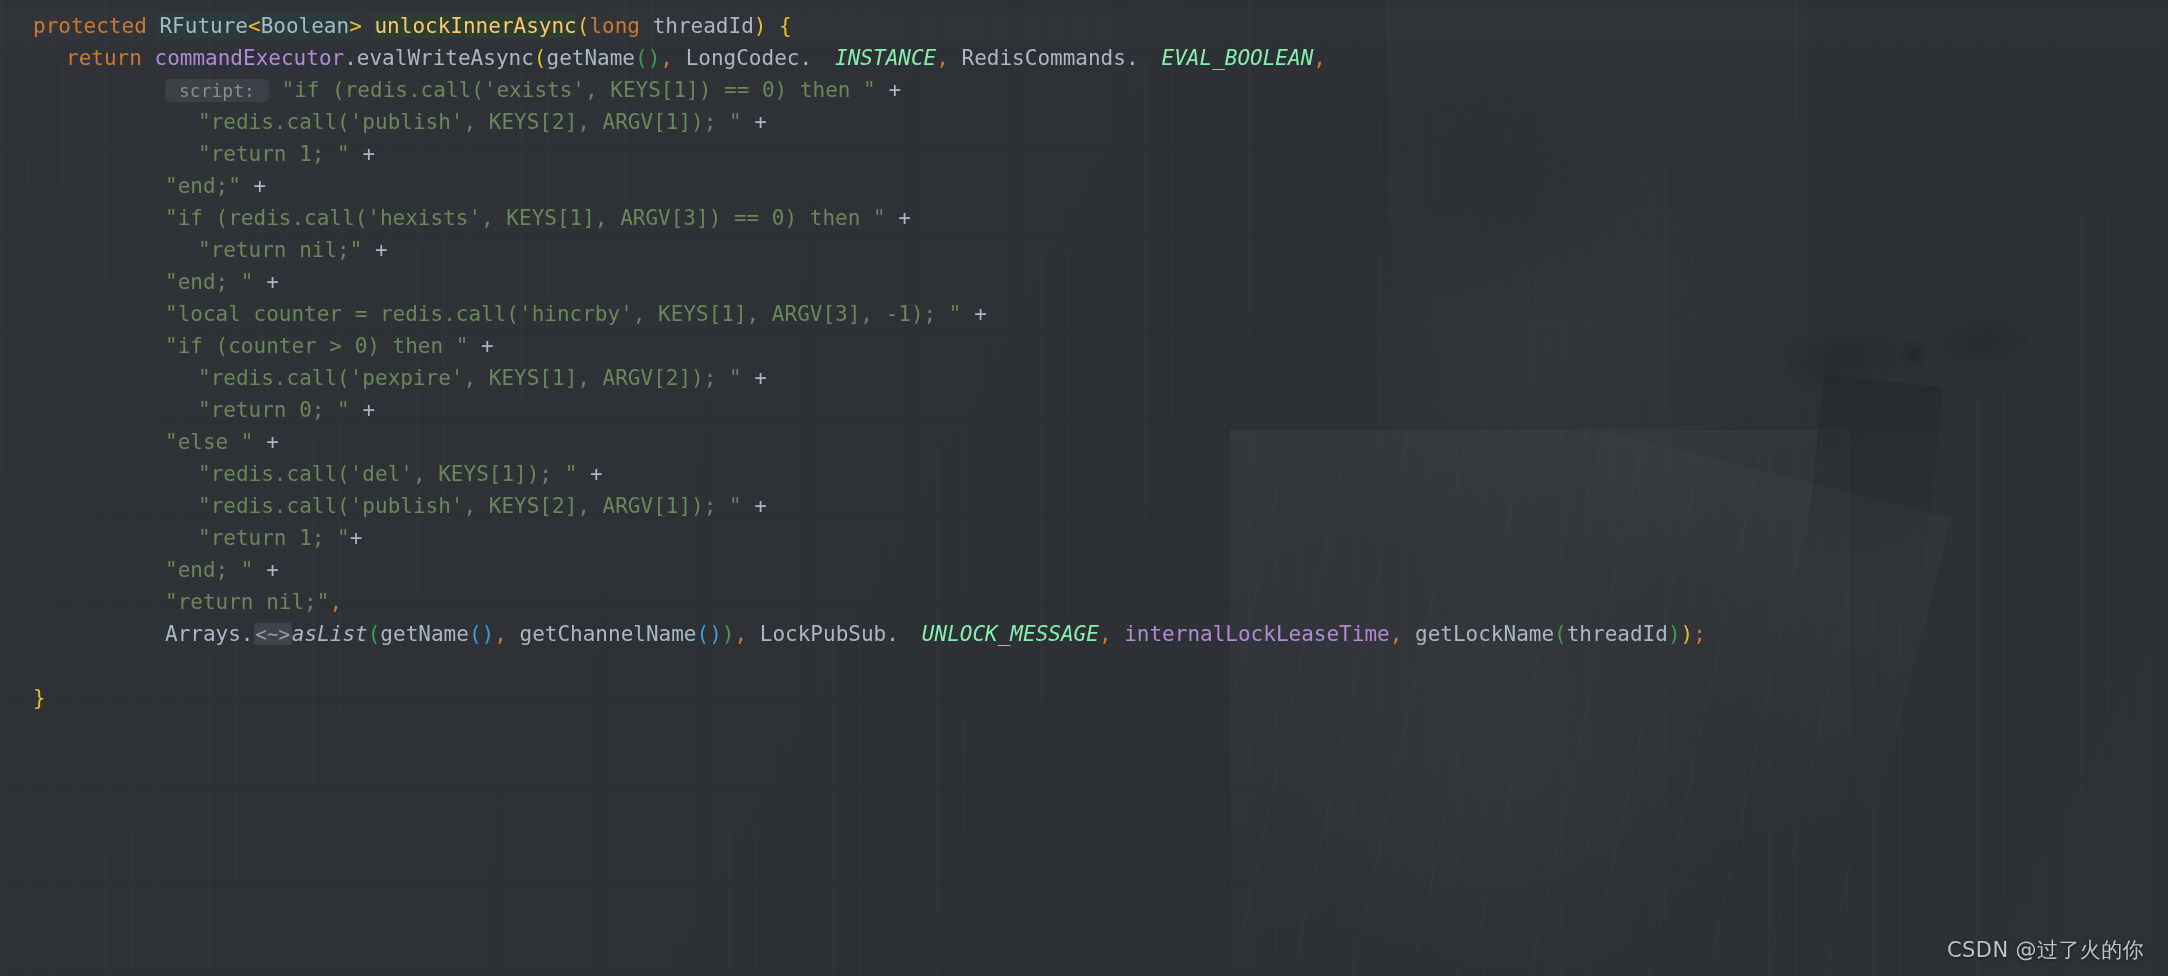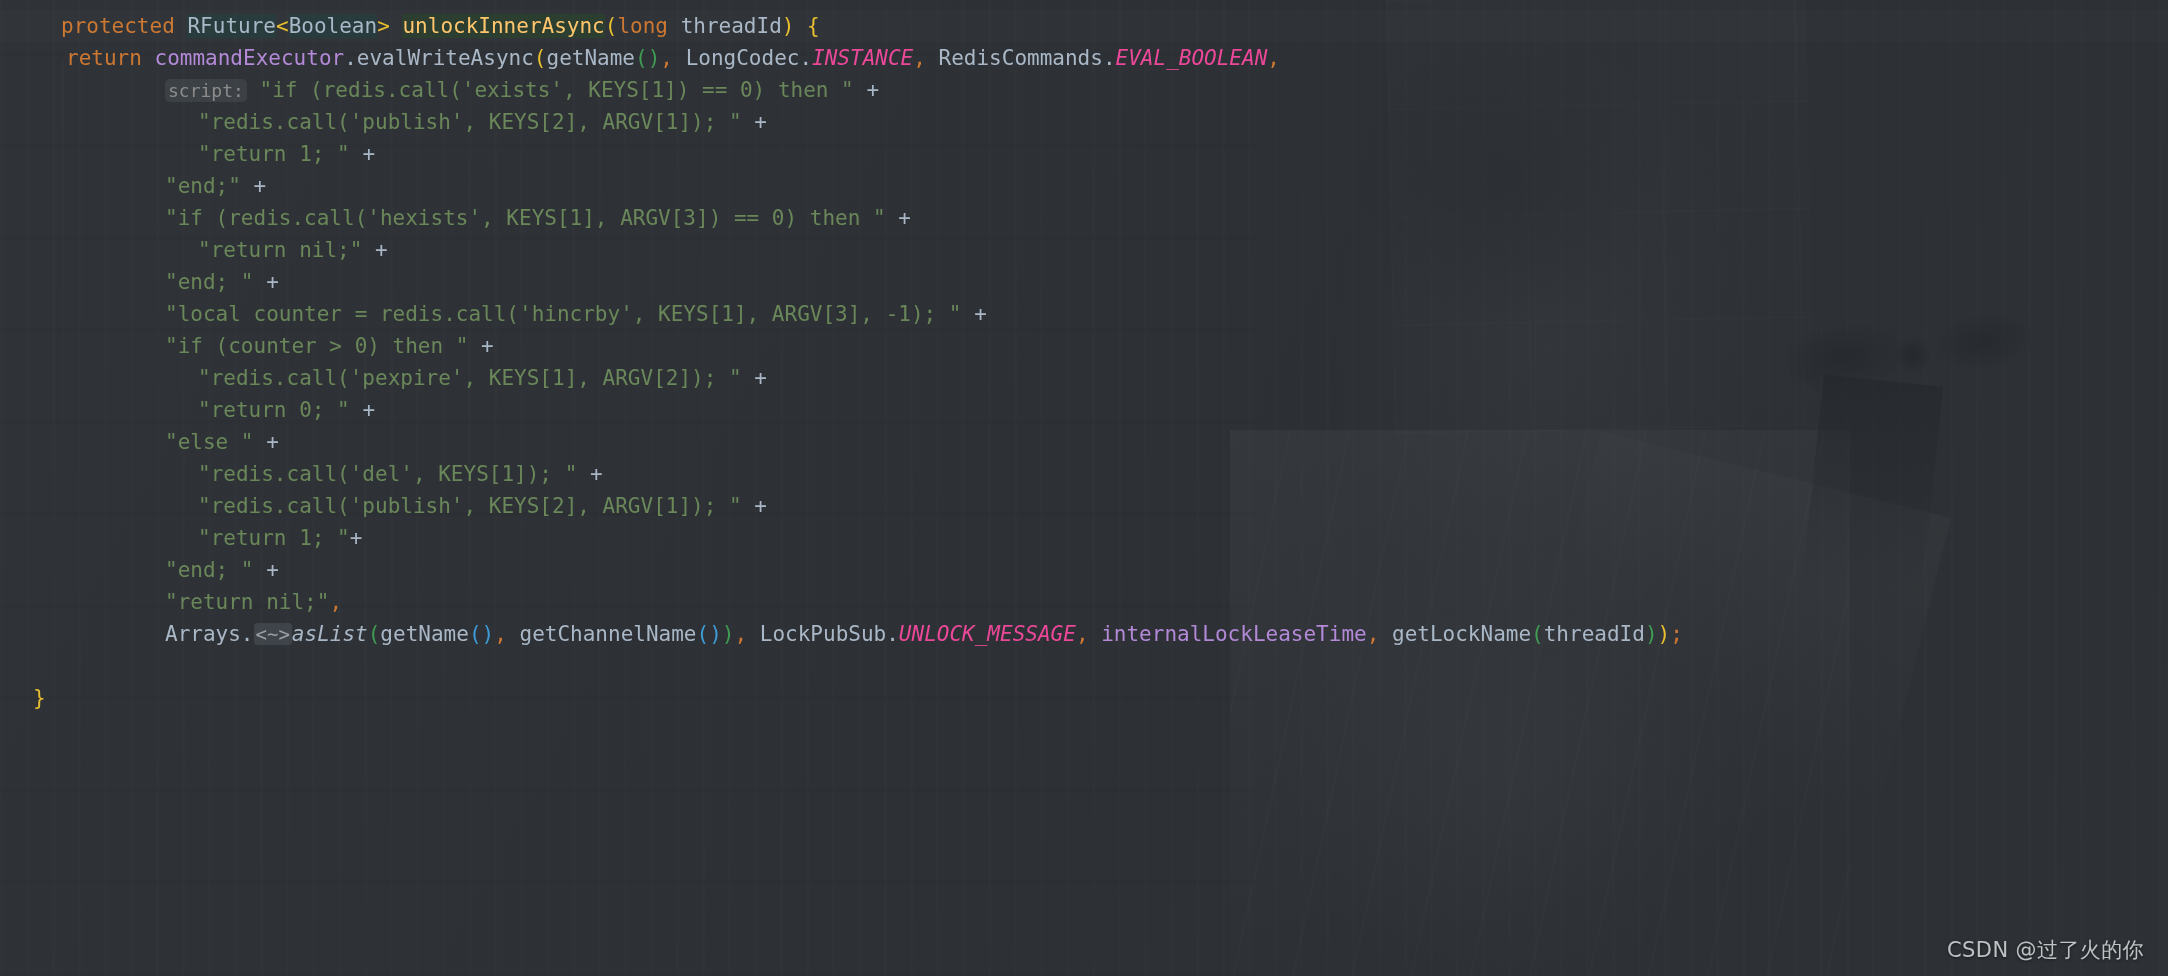--- a/index.html
+++ b/index.html
@@ -139,54 +139,54 @@
 
   
   .kw      { color: #cc7832; }           
   .type    { color: #a9b7c6; }
   .gen     { color: #e8bf2f; }           
   .gentype { color: #a9b7c6; }
   .mdecl   { color: #ffc66d; }           
   .ident   { color: #a9b7c6; }
   .field   { color: #b389d8; }           
   .mcall   { color: #a9b7c6; }
-  .constant{ color: #ec4899; font-style: italic; }
+  .constant{ color: #86efac; font-style: italic; margin-left: 23px; }
   .statm   { color: #a9b7c6; font-style: italic; }
   .str     { color: #6a8759; }
   .op      { color: #a9b7c6; }
   .plus    { color: #a9b7c6; }
   .comma   { color: #cc7832; }
   .semi    { color: #cc7832; }
   .p1      { color: #e8bf2f; }           
   .p2      { color: #3f9c53; }           
   .p3      { color: #3e9bd6; }           
   .brace   { color: #e8bf2f; }
 
   
   .inlay {
     color: #8c8c8c;
     background: rgba(130,140,150,0.16);
     border-radius: 5px;
-    padding: 1px 3px;
+    padding: 1px 14px;
     font-size: 18px;
   }
   .inlay-chev {
     color: #9aa0a6;
     background: rgba(130,140,150,0.20);
     border-radius: 3px;
     padding: 0 2px;
     font-size: 19px;
   }
 
   
   .hl-usage { background: rgba(33, 66, 66, 0.55); }
   .hl-decl  { background: rgba(42, 69, 44, 0.62); }
 
   
-  .line-tint { background: rgba(255,255,255,0.012); padding-left: 28px; }
+  .line-tint { background: rgba(255,255,255,0.012); }
 
   
   #watermark {
     position: absolute;
     right: 24px;
     bottom: 12px;
     color: rgba(225,228,232,0.82);
     font-family: "DejaVu Sans", "Liberation Sans", sans-serif;
     font-size: 21px;
     letter-spacing: .4px;

